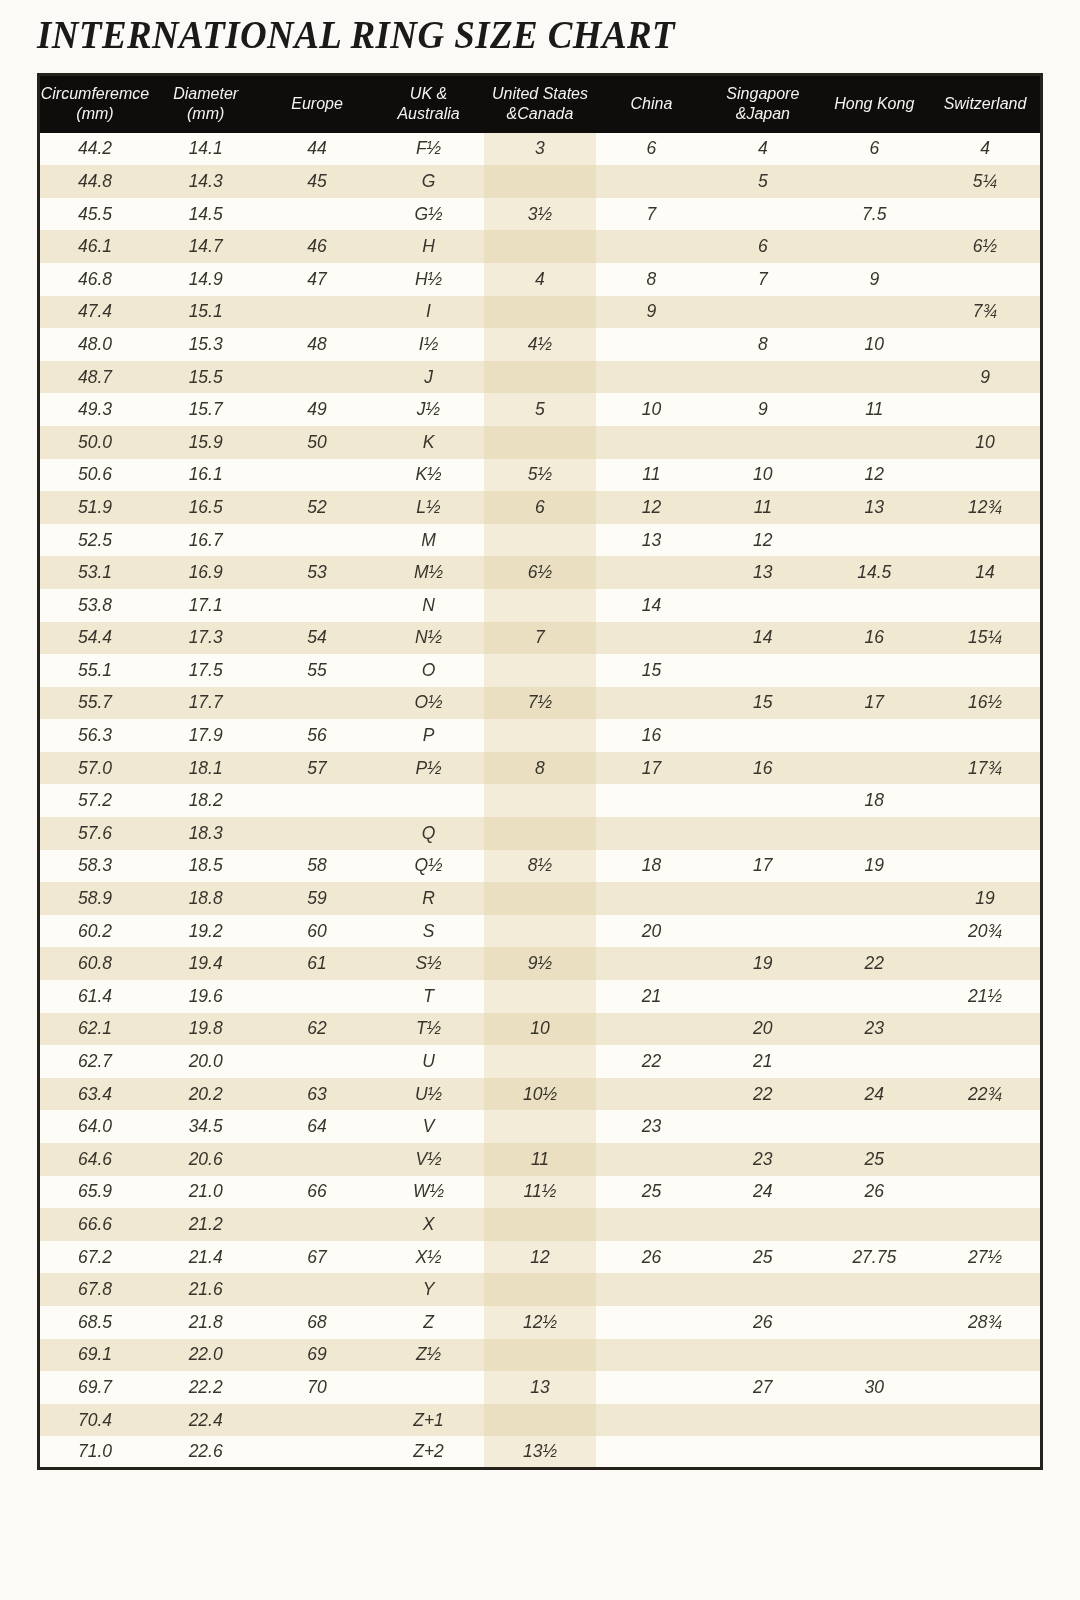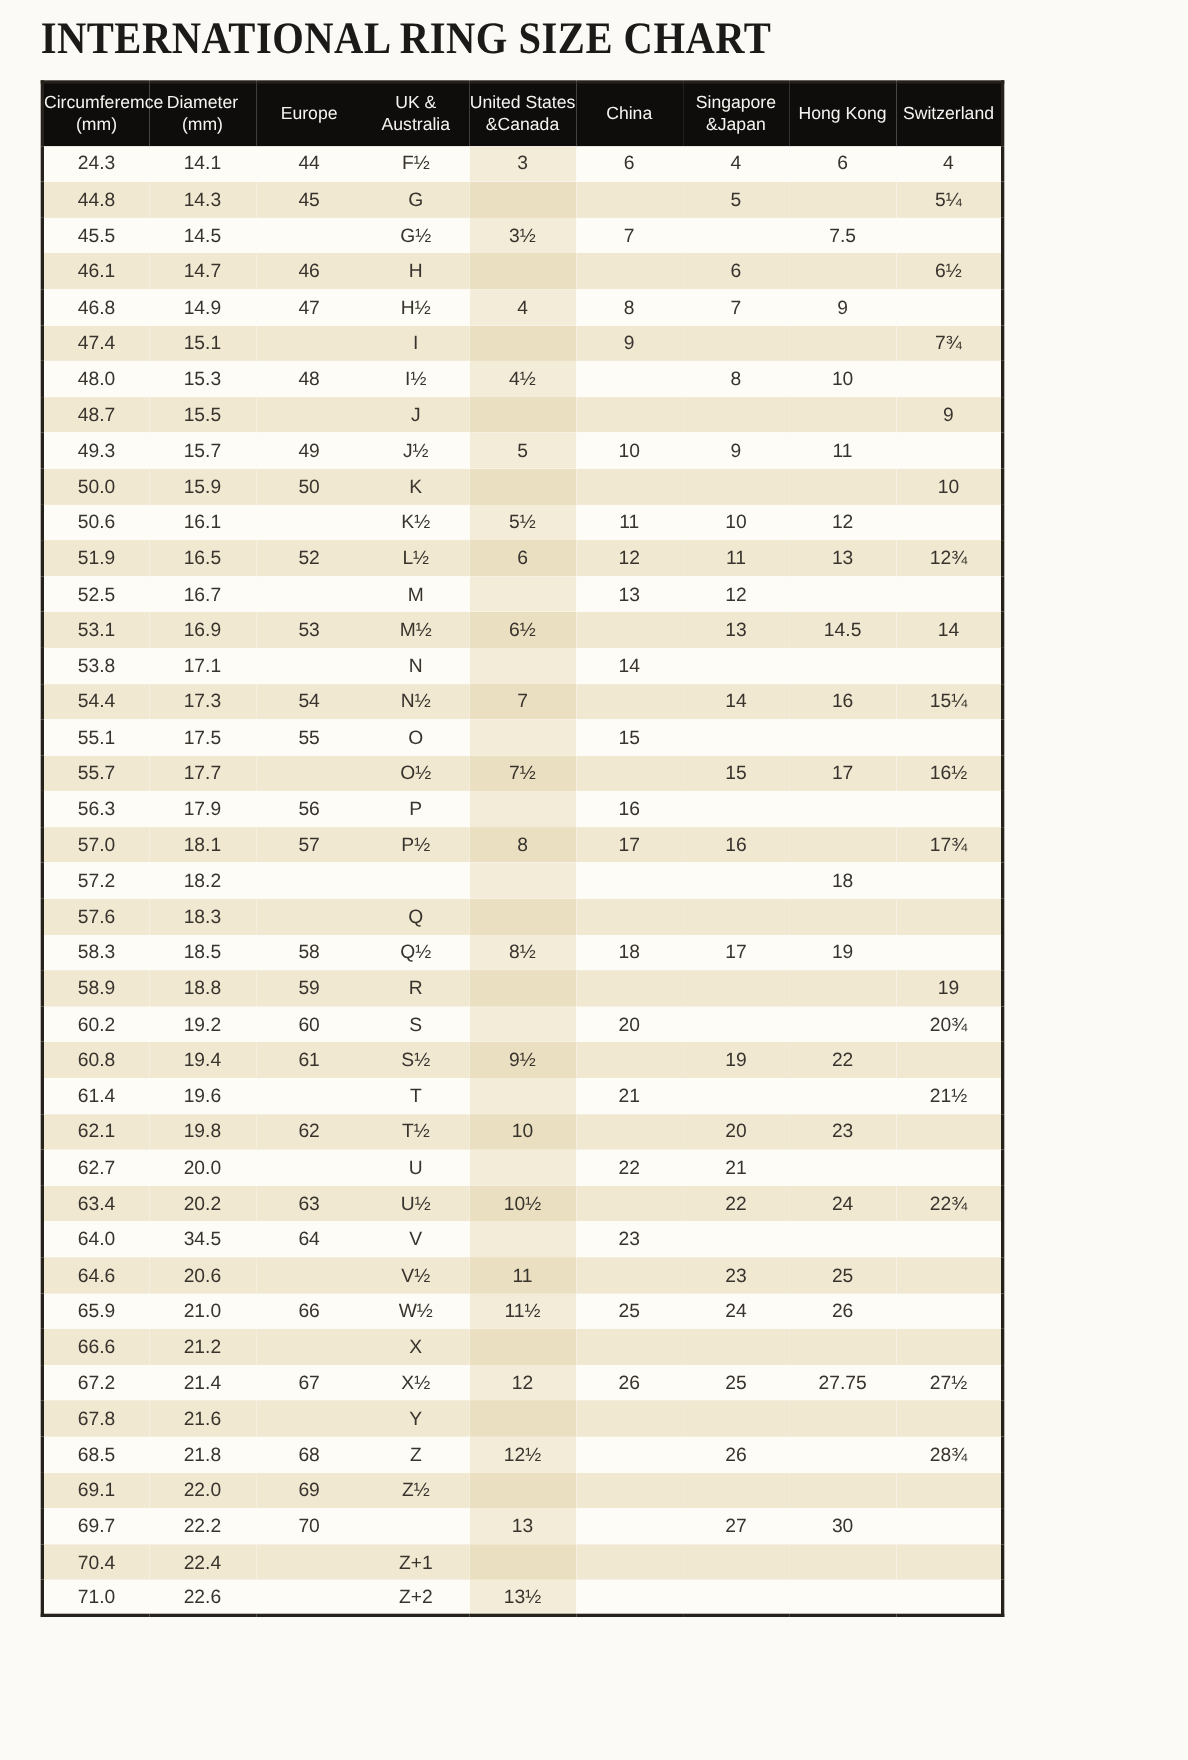--- a/index.html
+++ b/index.html
@@ -15,35 +15,35 @@
   }
   * { box-sizing: border-box; }
   html, body { margin: 0; padding: 0; }
   body {
     width: 1080px;
     height: 1600px;
     background: var(--page-bg);
     font-family: "Liberation Sans", sans-serif;
     overflow: hidden;
   }
-  .page { padding: 6px 37px 10px 37px; }
+  .page { padding: 6px 37px 10px 37px; font-style: italic; }
   .page-title {
     margin: 6px 0 16px 0;
     font-family: "Liberation Serif", serif;
     font-weight: 700;
     font-size: 41px;
     line-height: 1.1;
     color: #1b1a18;
     letter-spacing: 0.5px;
     white-space: nowrap;
     transform: scaleX(0.90);
     transform-origin: left center;
   }
   table.ring-table {
-    width: 876px;
+    width: 1006px;
     border-collapse: collapse;
     table-layout: fixed;
     border: 3px solid var(--border);
   }
   table.ring-table thead th {
     background: var(--header-bg);
     color: var(--header-text);
     font-weight: 400;
     font-size: 16px;
     line-height: 1.25;
@@ -82,21 +82,21 @@
           <th>UK &amp;<br>Australia</th>
           <th>United States<br>&amp;Canada</th>
           <th>China</th>
           <th>Singapore<br>&amp;Japan</th>
           <th>Hong Kong</th>
           <th>Switzerland</th>
         </tr>
     </thead>
     <tbody id="table-body">
         <tr>
-          <td>24.3</td>
+          <td>44.2</td>
           <td>14.1</td>
           <td>44</td>
           <td>F½</td>
           <td>3</td>
           <td>6</td>
           <td>4</td>
           <td>6</td>
           <td>4</td>
         </tr>
         <tr>

